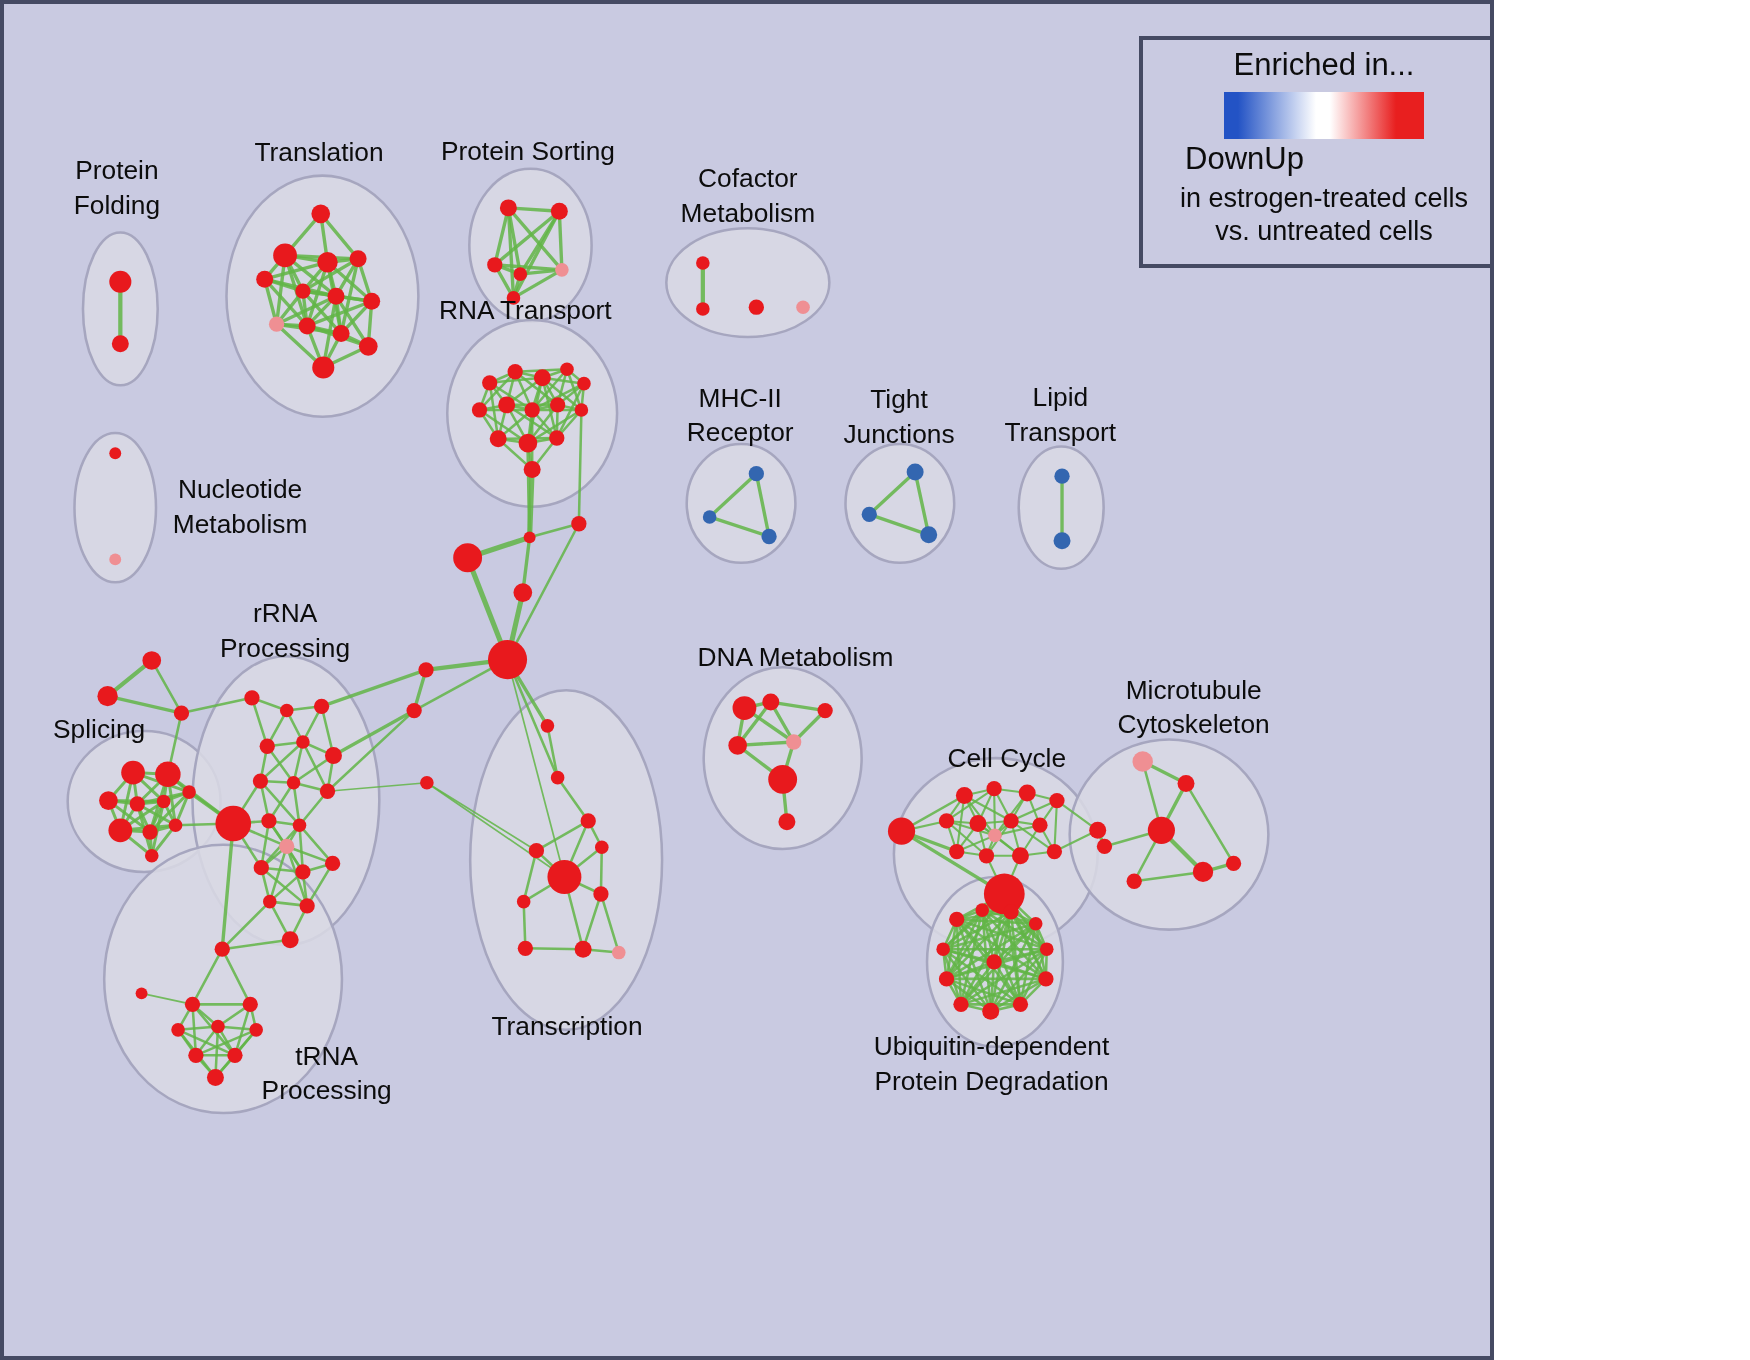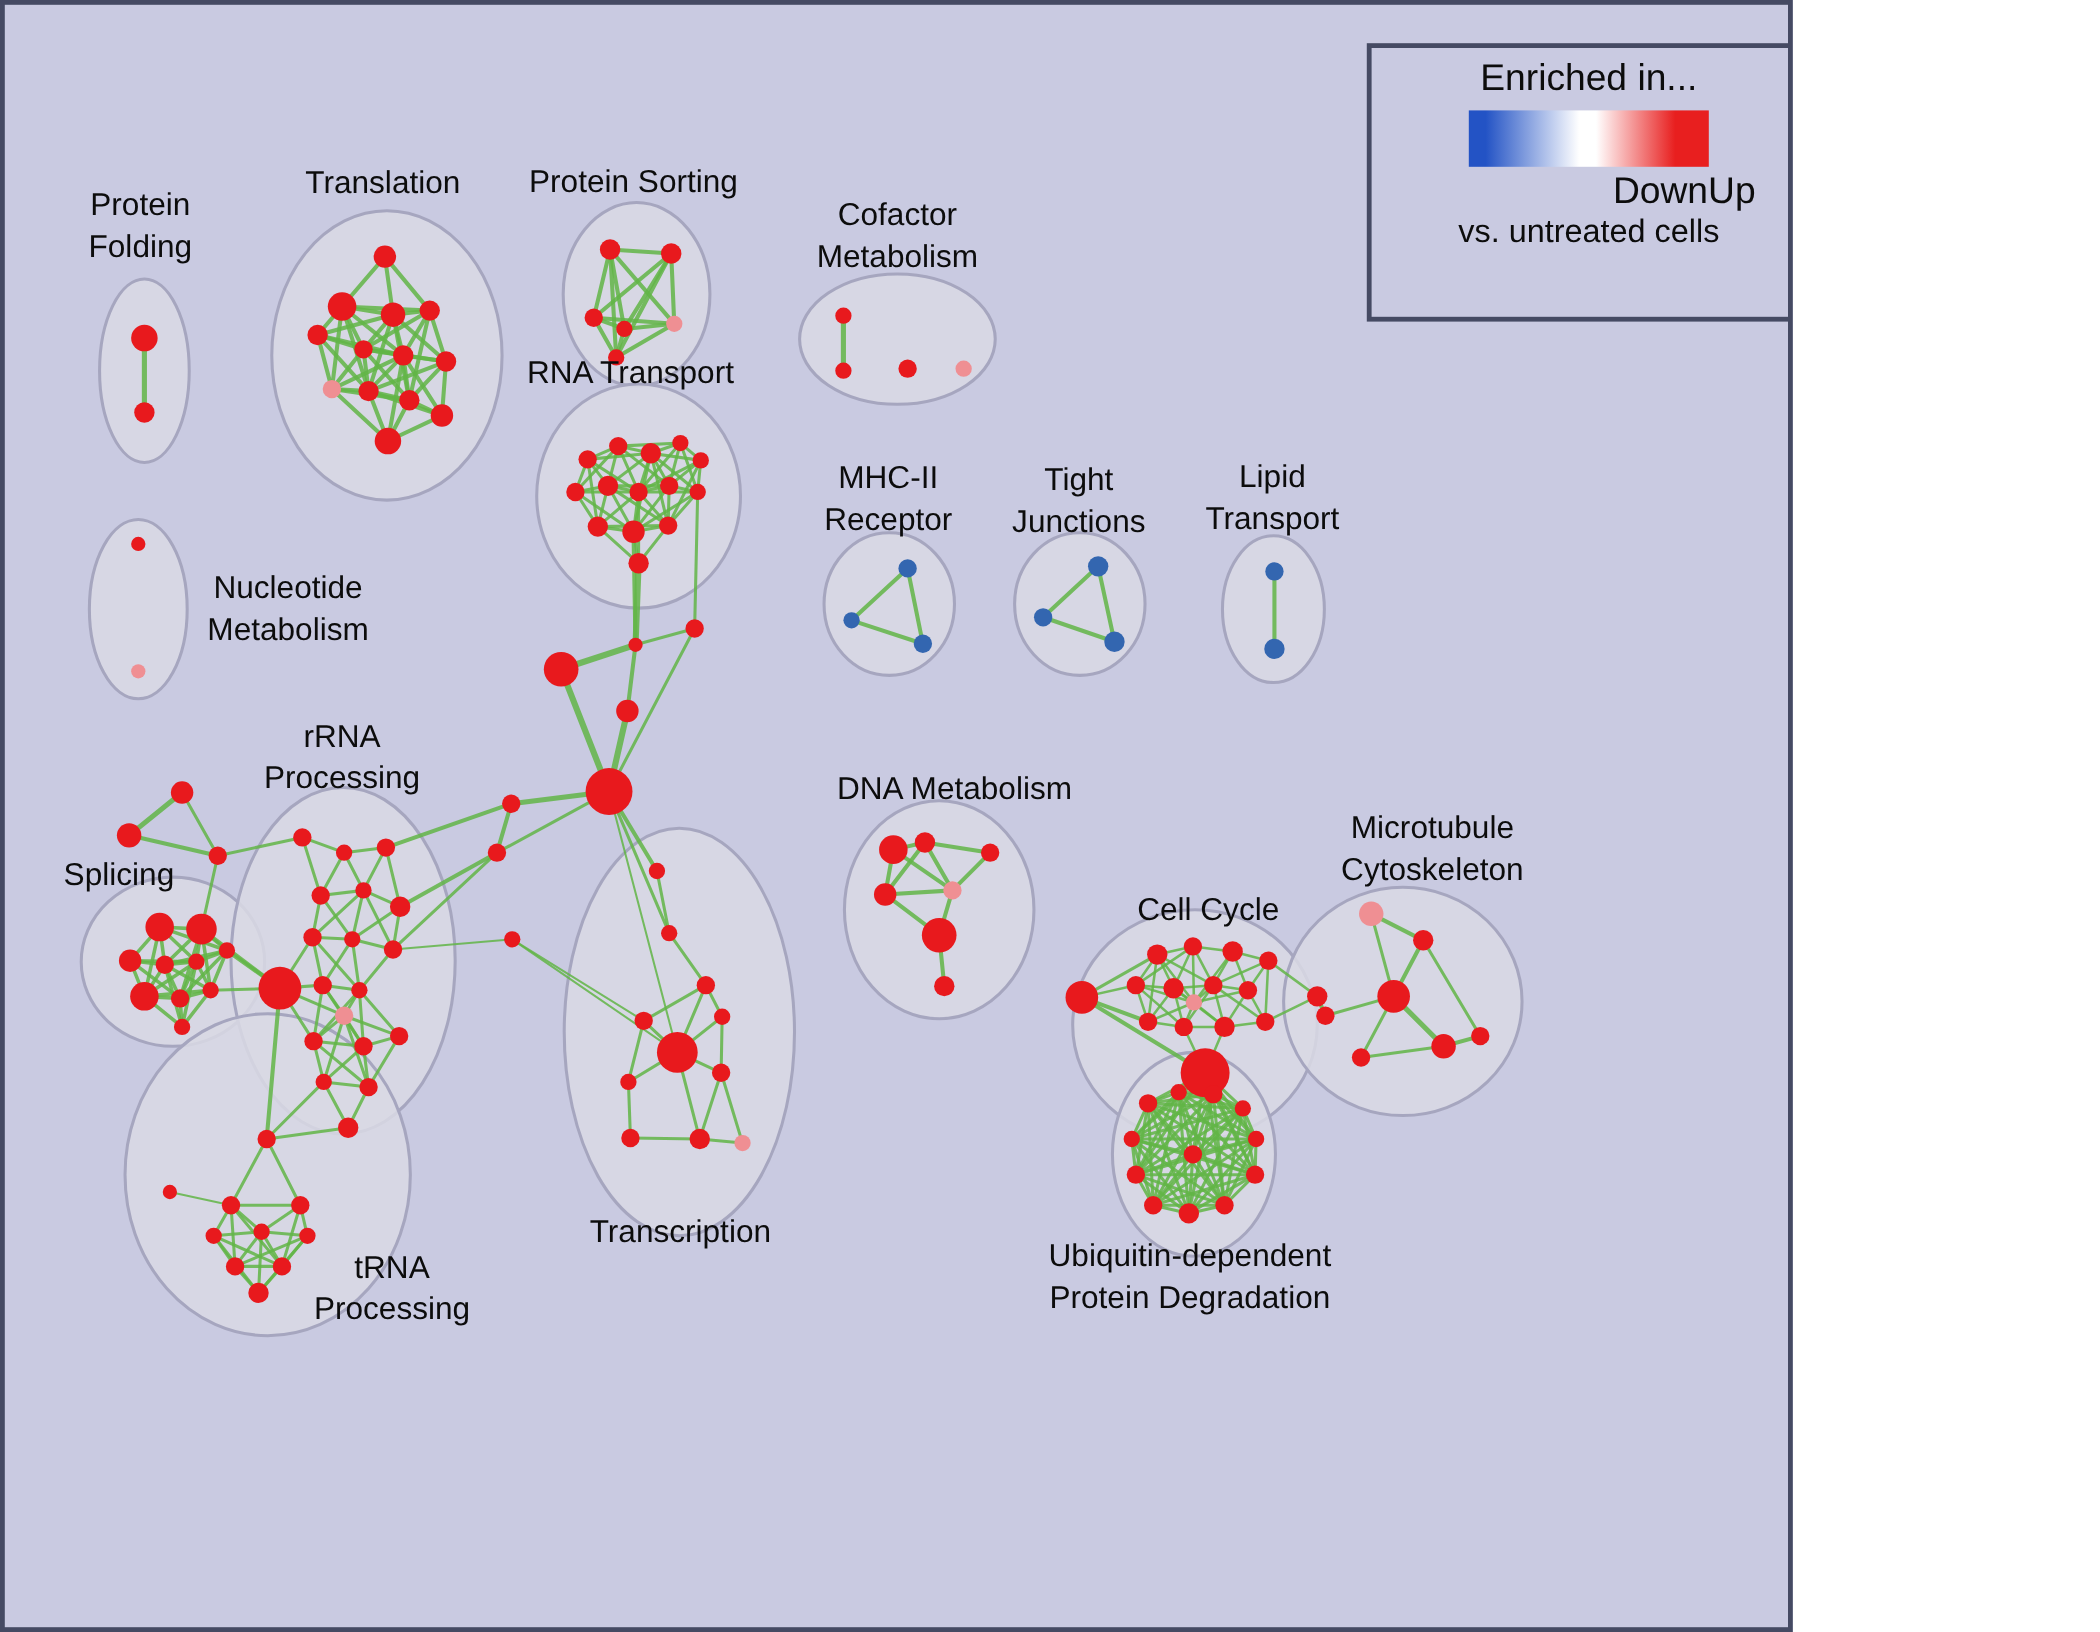--- a/index.html
+++ b/index.html
@@ -10,21 +10,21 @@
   }
   #net{position:absolute;inset:0;width:100%;height:100%;}
   .cluster-label{font-family:"Liberation Sans",sans-serif;font-size:31px;fill:#0c0c0c;}
   .legend{
     position:absolute;left:1135px;top:32px;width:370px;height:232px;
     box-sizing:border-box;border:4px solid #be185d;background:#c9cae1;
     text-align:center;color:#0c0c0c;
   }
   .legend-title{font-size:31px;margin-top:7px;}
   .legend-gradient{width:200px;height:47px;margin:9px auto 2px auto;}
-  .legend-ends{display:flex;justify-content:flex-end;padding:0 42px;font-size:31px;}
+  .legend-ends{display:flex;justify-content:flex-start;padding:0 42px;font-size:31px;}
   .legend-caption{font-size:27px;line-height:33px;}
   .legend-caption.first{margin-top:5px;}
 </style>
 </head>
 <body>
 
 <div class="figure" style="background: rgb(201, 202, 225); border-color: rgb(69, 74, 99);">
 
   <svg id="net" viewBox="0 0 1750 1360">
       <g>
@@ -653,16 +653,17 @@
       </g>
     </svg>
 
   <div class="legend" style="background: rgb(201, 202, 225); border-color: rgb(69, 74, 99);">
     <div class="legend-title">Enriched in...</div>
     <div class="legend-gradient" style="background: linear-gradient(to right, rgb(35, 83, 197) 0%, rgb(35, 83, 197) 7%, rgb(255, 255, 255) 46%, rgb(255, 255, 255) 53%, rgb(232, 31, 31) 86%, rgb(232, 31, 31) 100%);"></div>
     <div class="legend-ends">
       <span>Down</span>
       <span>Up</span>
     </div>
+    <div class="legend-caption first">in estrogen-treated cells</div>
     <div class="legend-caption">vs. untreated cells</div>
   </div>
 
 </div>
 
 </body></html>

